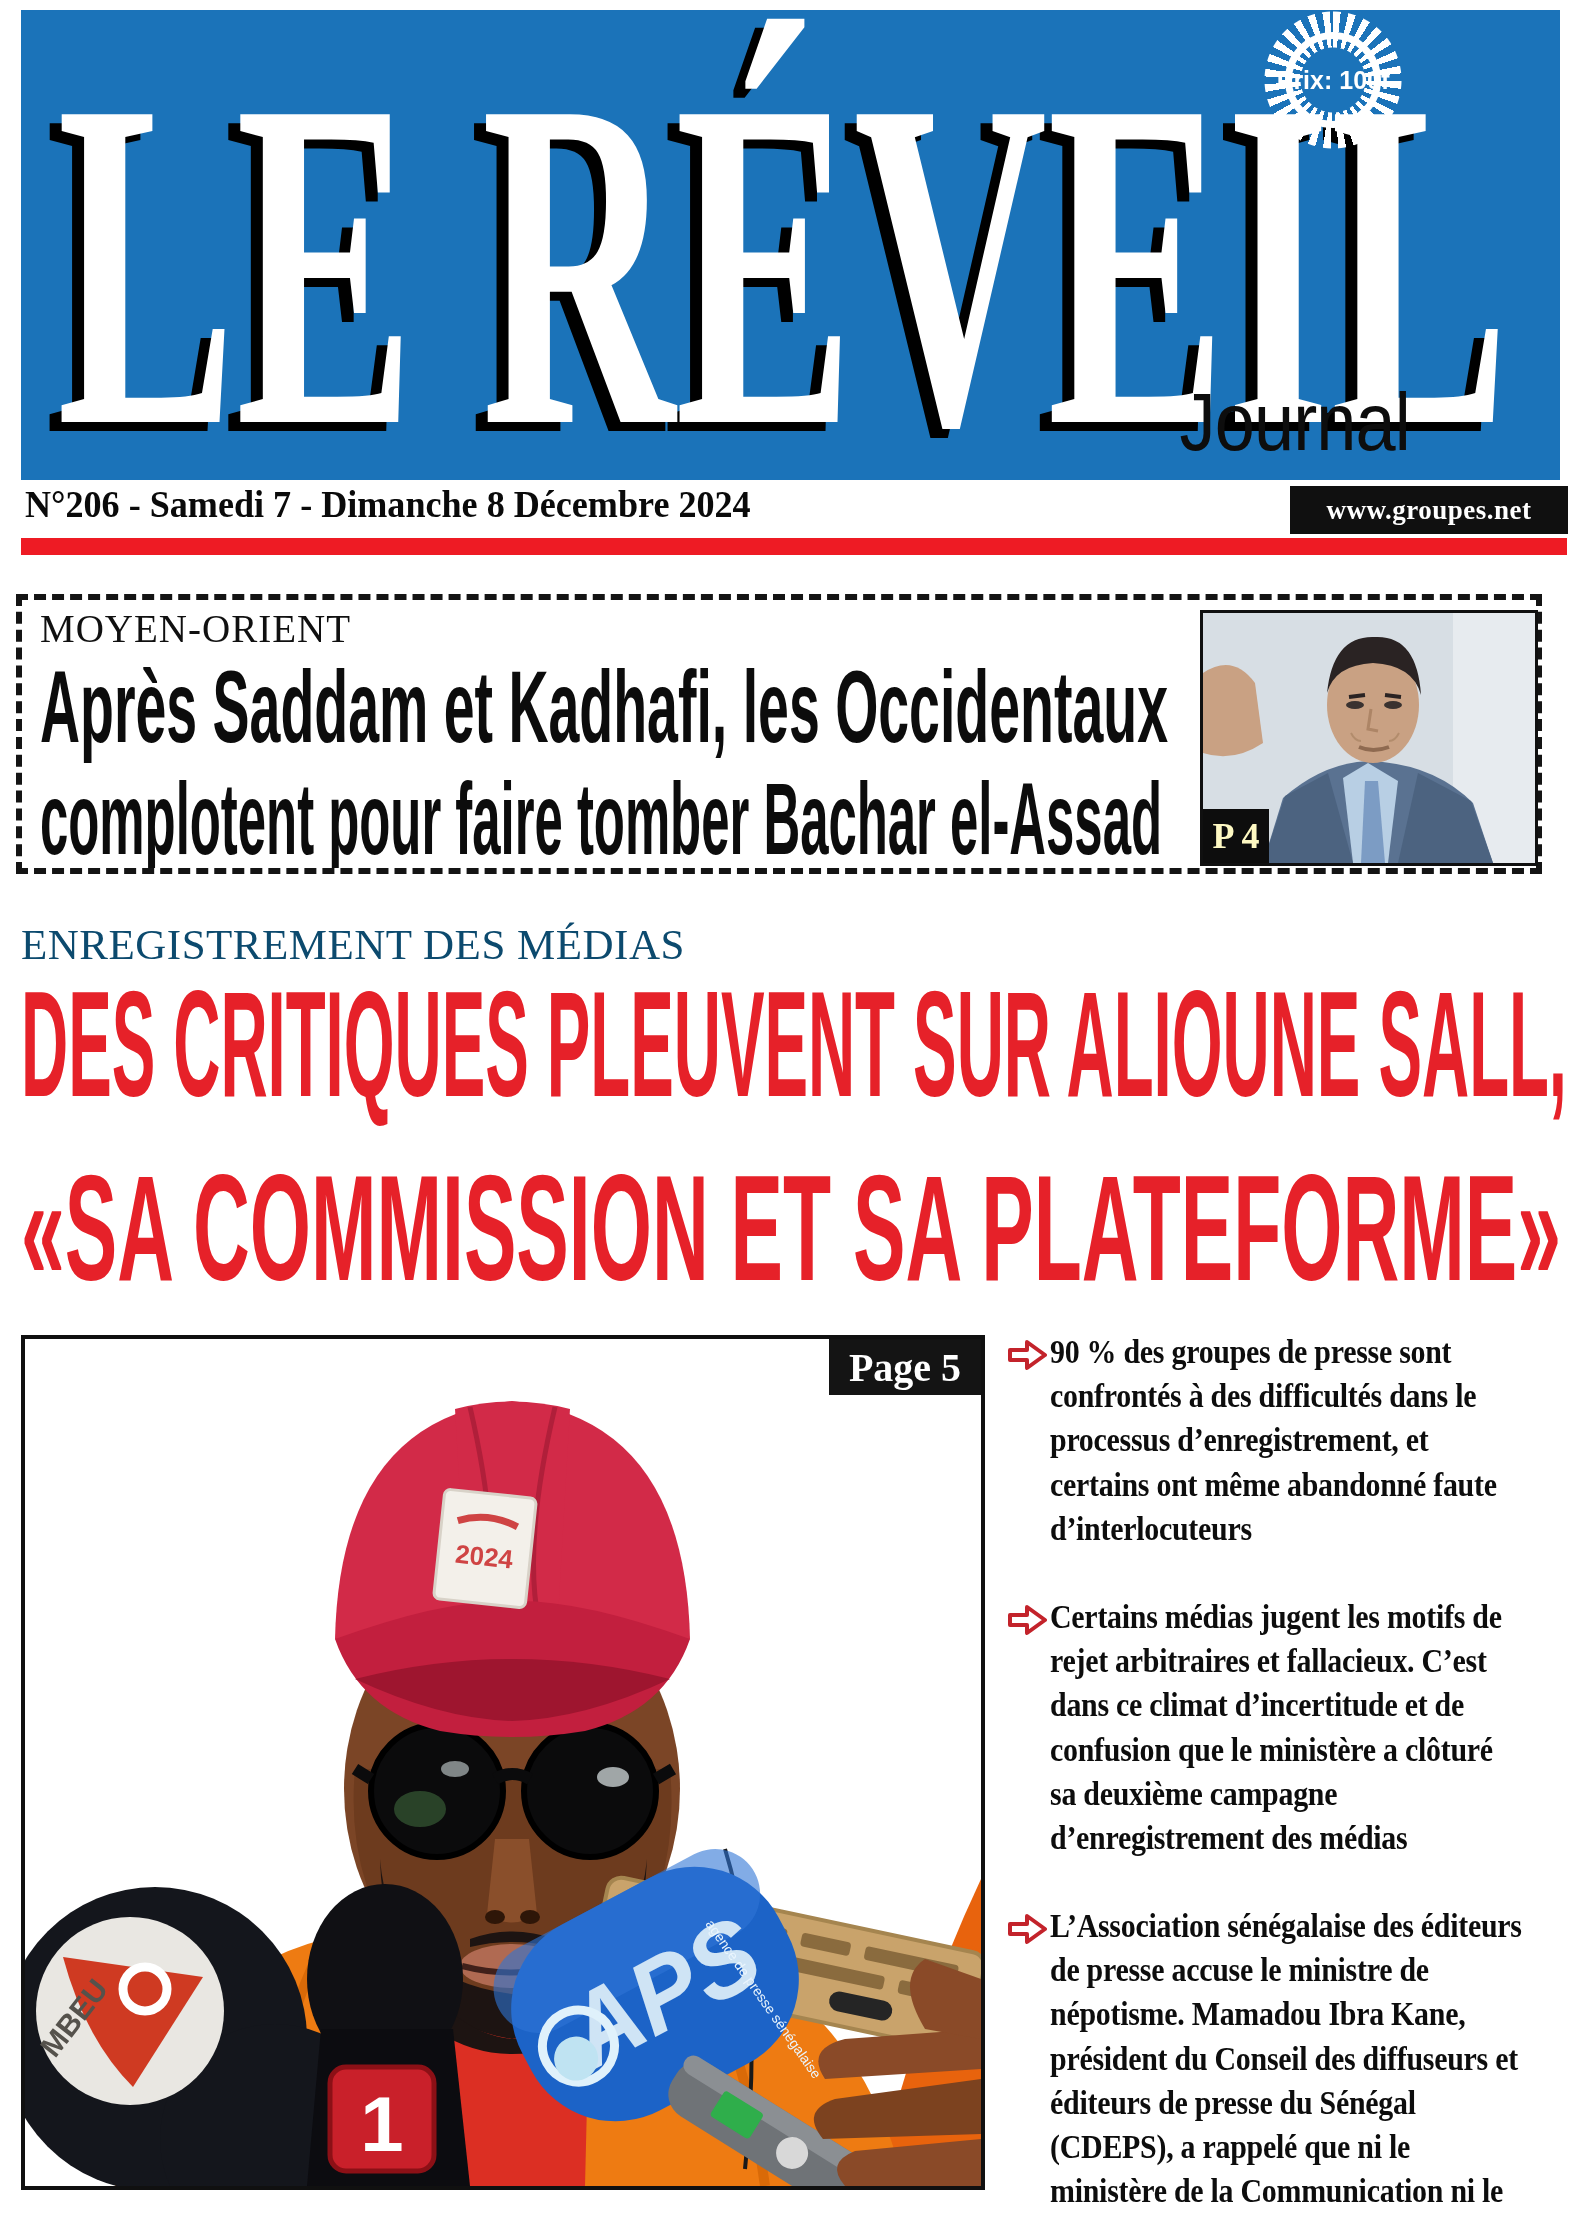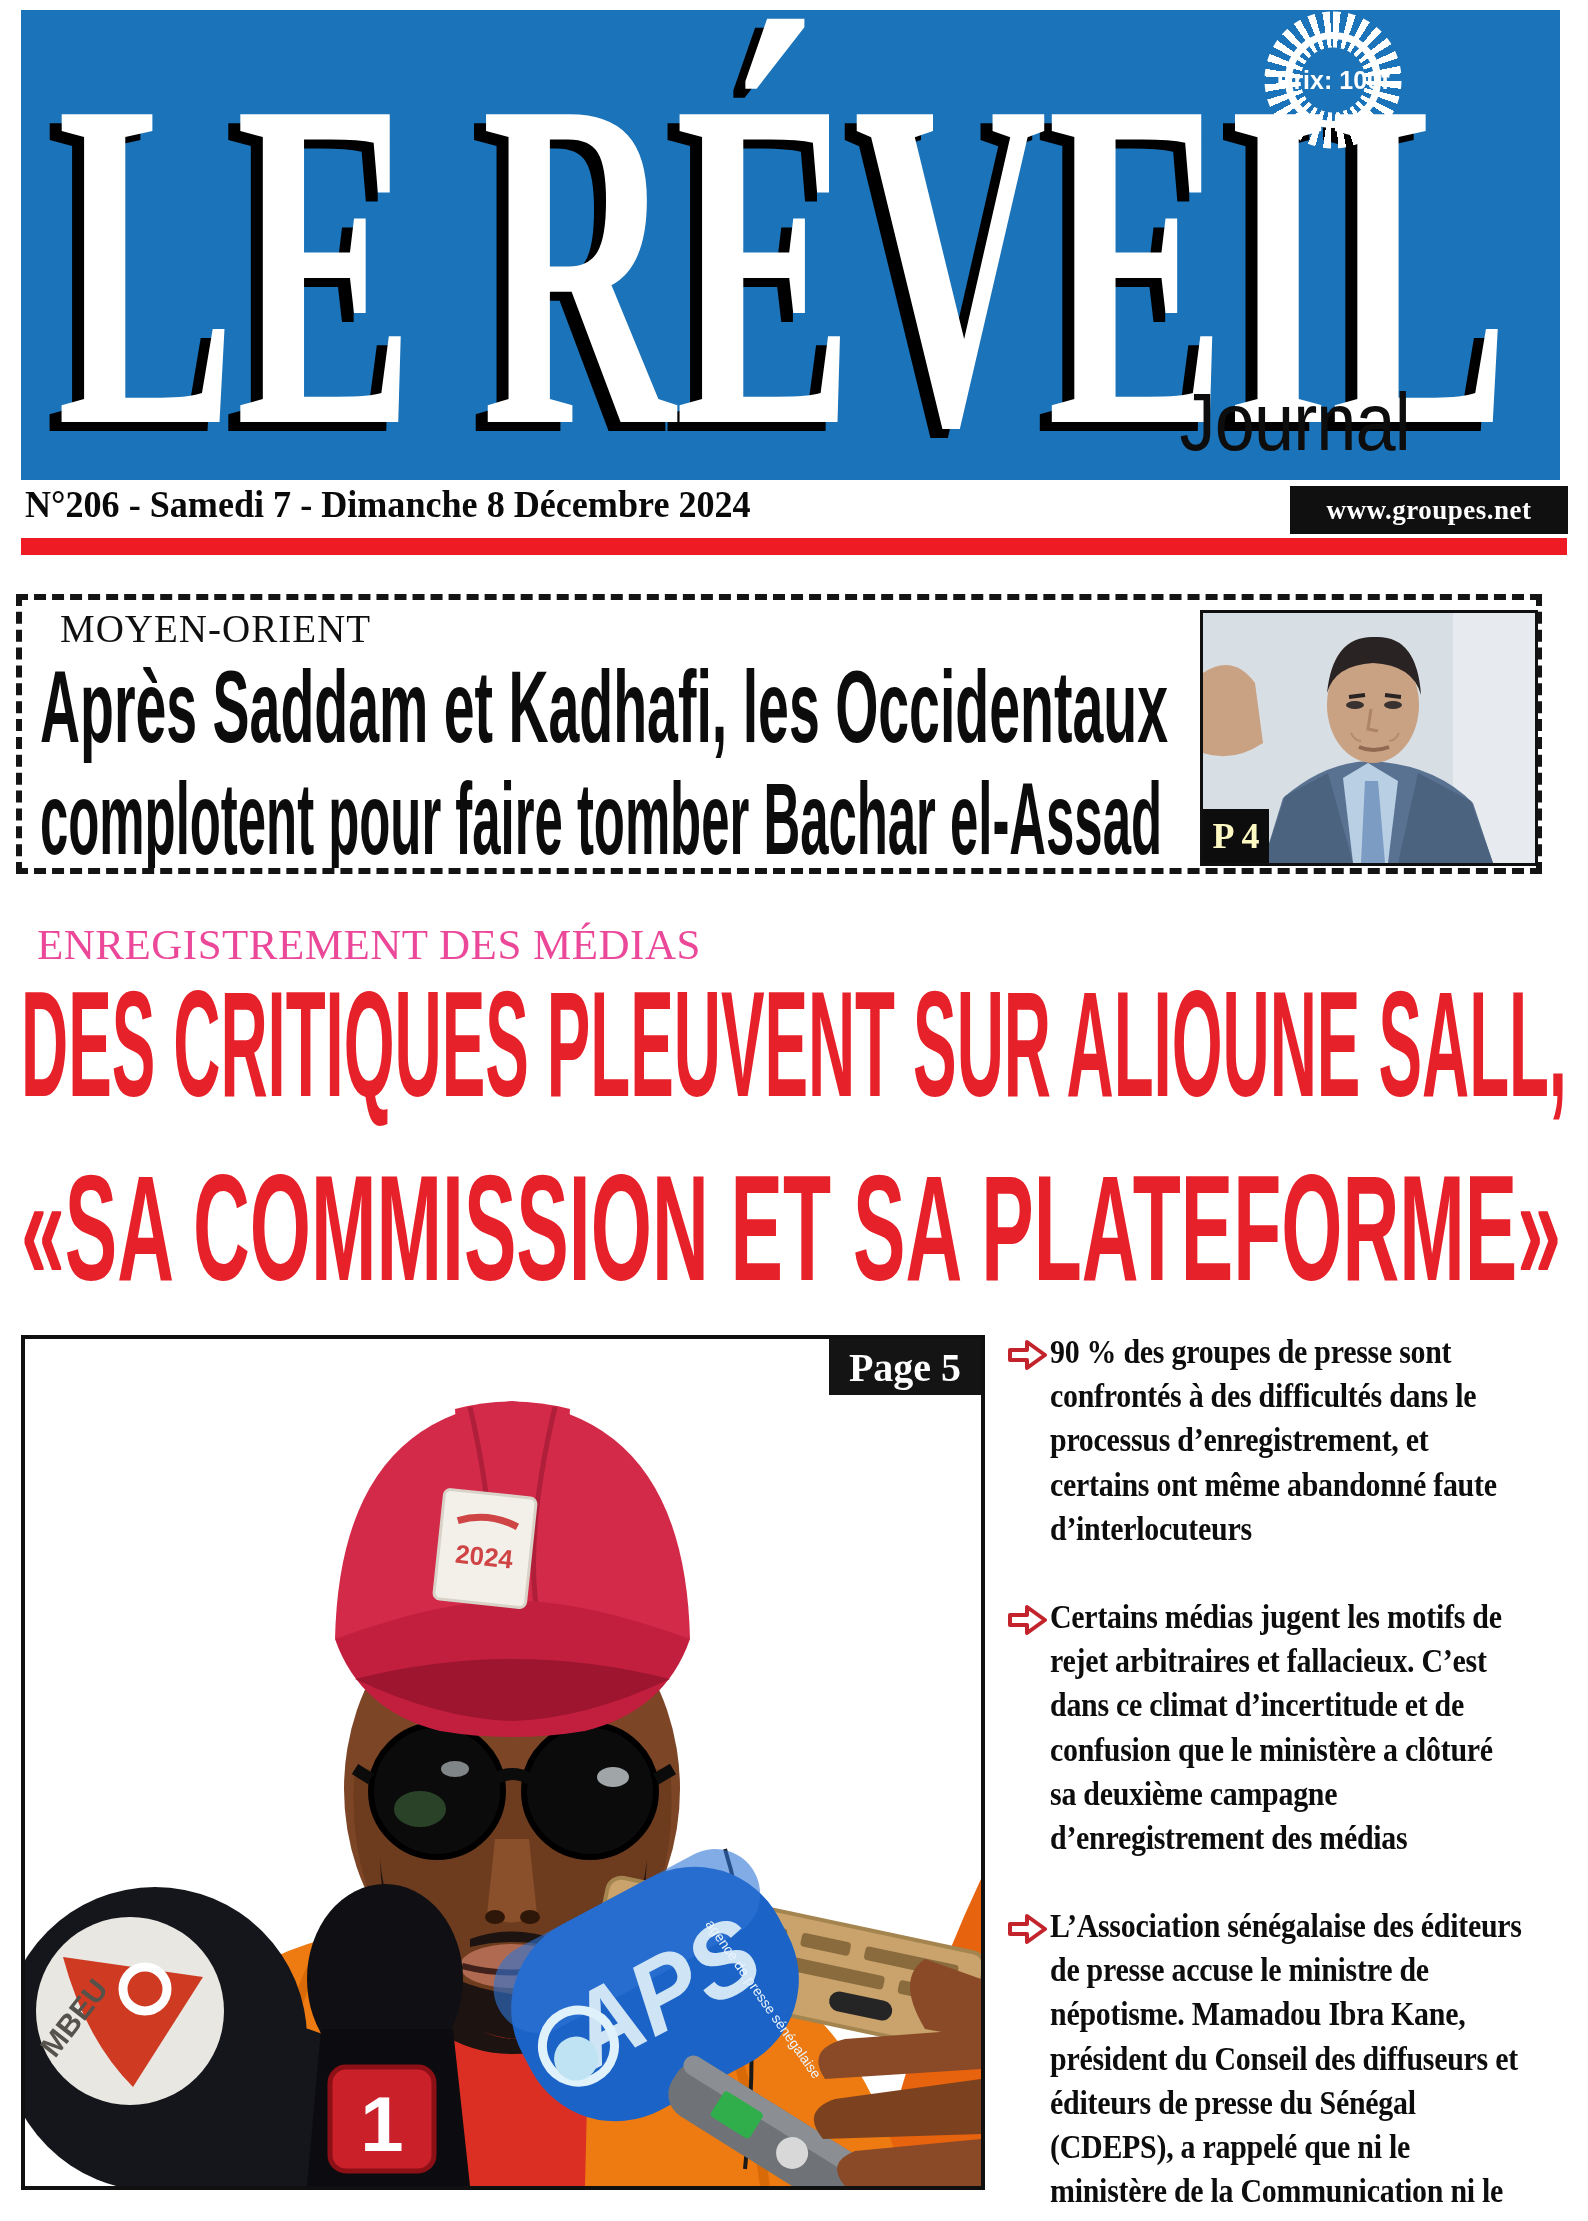--- a/index.html
+++ b/index.html
@@ -26,29 +26,29 @@
   .dateline{position:absolute;left:25px;top:482px;font-size:38px;font-weight:bold;color:#0a0a0a;
       transform:scaleX(0.95);transform-origin:left top;white-space:nowrap;}
   .site-badge{position:absolute;left:1290px;top:486px;width:278px;height:48px;background:#101010;
       display:flex;align-items:center;justify-content:center;color:#ffffff;font-weight:bold;
       font-size:27px;letter-spacing:0.5px;cursor:pointer;}
   .redbar{position:absolute;left:21px;top:538px;width:1546px;height:17px;background:#ee1b24;}
 
   
   .topbox{position:absolute;left:16px;top:594px;width:1526px;height:280px;border:6px dashed #141414;
       box-sizing:border-box;background:#ffffff;}
-  .kicker{position:absolute;left:18px;top:6px;font-size:39px;color:#101010;letter-spacing:1px;white-space:nowrap;margin-left:20px;}
+  .kicker{position:absolute;left:18px;top:6px;font-size:39px;color:#101010;letter-spacing:1px;white-space:nowrap;}
   .tophead{position:absolute;left:14px;top:52px;}
   .assad{position:absolute;left:1178px;top:10px;width:332px;height:250px;border:3px solid #101010;
       background:linear-gradient(120deg,#cdd6dd 0%,#e3e9ee 60%,#d6dde3 100%);overflow:hidden;}
   .p4{position:absolute;left:0px;bottom:0px;width:66px;height:54px;background:#0d0d0d;color:#fef9c3;
       display:flex;align-items:center;justify-content:center;font-size:36px;font-weight:bold;}
 
   
-  .section-head{position:absolute;left:21px;top:920px;font-size:43px;color:#ec4899;letter-spacing:0.5px;white-space:nowrap;margin-left:16px;}
+  .section-head{position:absolute;left:21px;top:920px;font-size:43px;color:#0c4a6e;letter-spacing:0.5px;white-space:nowrap;}
   .main-head{position:absolute;left:21px;top:950px;}
 
   
   .photo{position:absolute;left:21px;top:1335px;width:964px;height:855px;border:4px solid #101010;
       box-sizing:border-box;background:#ffffff;overflow:hidden;}
   .page5{position:absolute;right:0px;top:0px;width:152px;height:56px;background:#141414;color:#ffffff;
       display:flex;align-items:center;justify-content:center;font-size:40px;font-weight:bold;z-index:5;font-family:Liberation Serif, serif;}
 
   
   .bullets{position:absolute;left:1006px;top:1330px;width:585px;}

